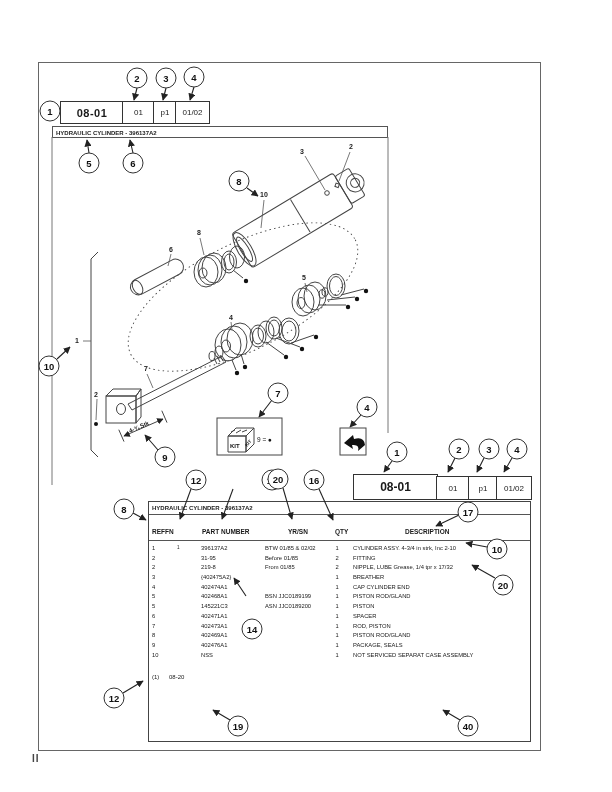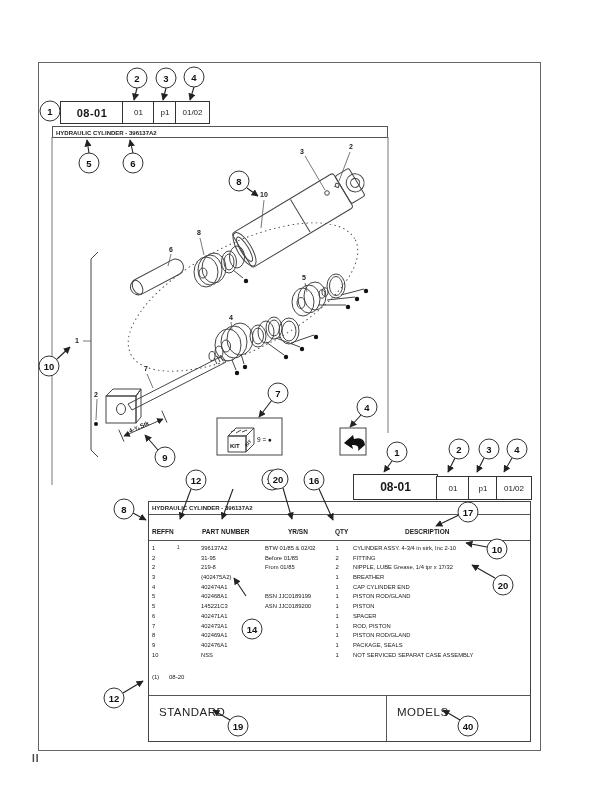--- a/index.html
+++ b/index.html
@@ -381,23 +381,15 @@
         <span class="c-ref">10</span>
         <span class="c-part">NSS</span>
         <span class="c-qty">1</span>
         <span class="c-desc">NOT SERVICED SEPARAT CASE ASSEMBLY</span>
       </div>
   </div>
   <div class="footnote">
     <span class="m">(1)</span>
     <span>08-20</span>
   </div>
-  <div class="tfoot">
-    <div class="cellL">
-      <span class="lbl">STANDARD</span>
-    </div>
-    <div class="cellR">
-      <span class="lbl">MODELS</span>
-    </div>
-  </div>
 </div>
 
 <div class="abs pageno">II</div>
 
 </body></html>

